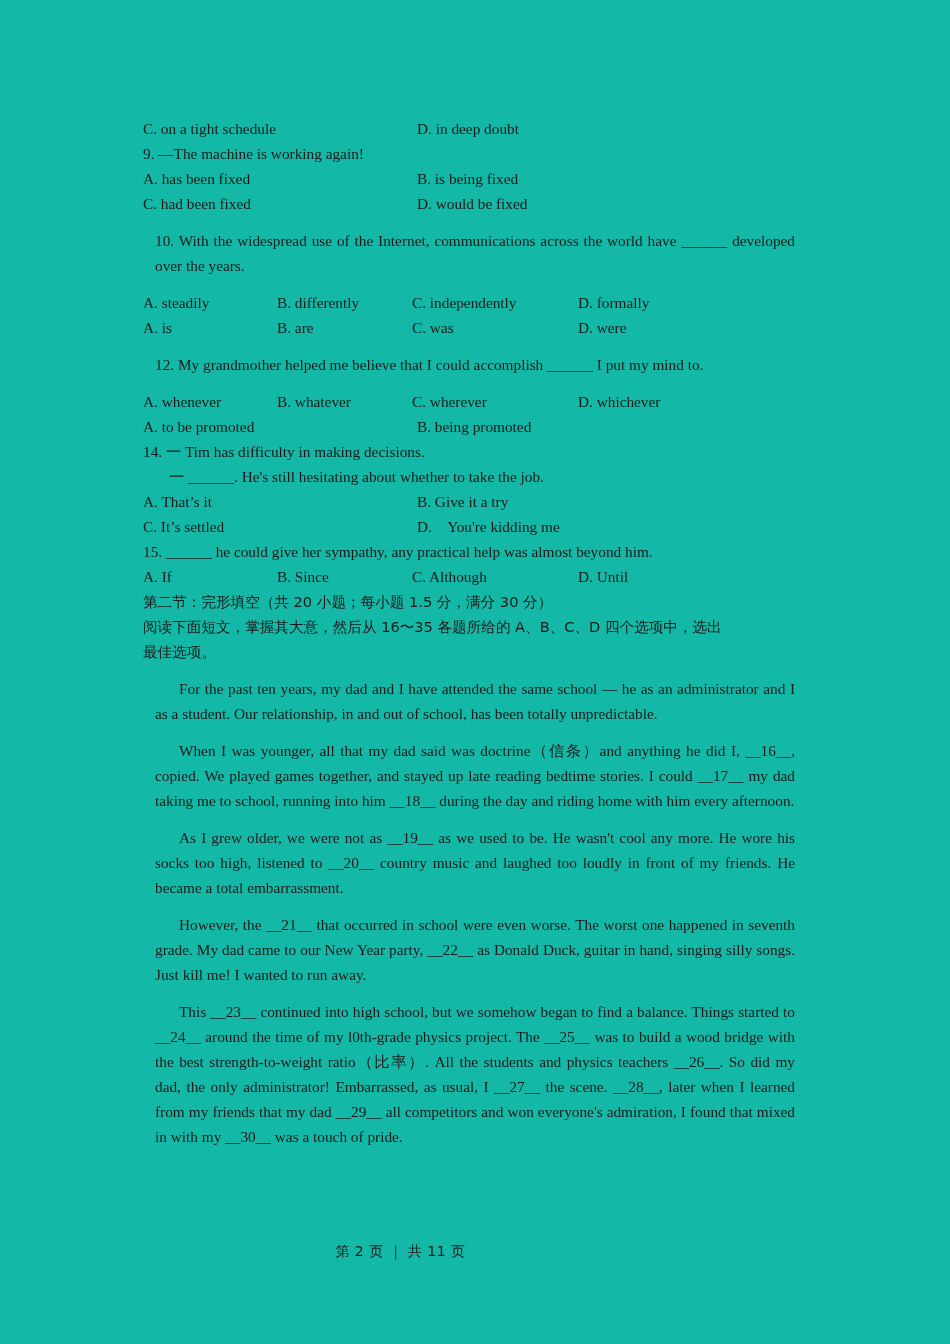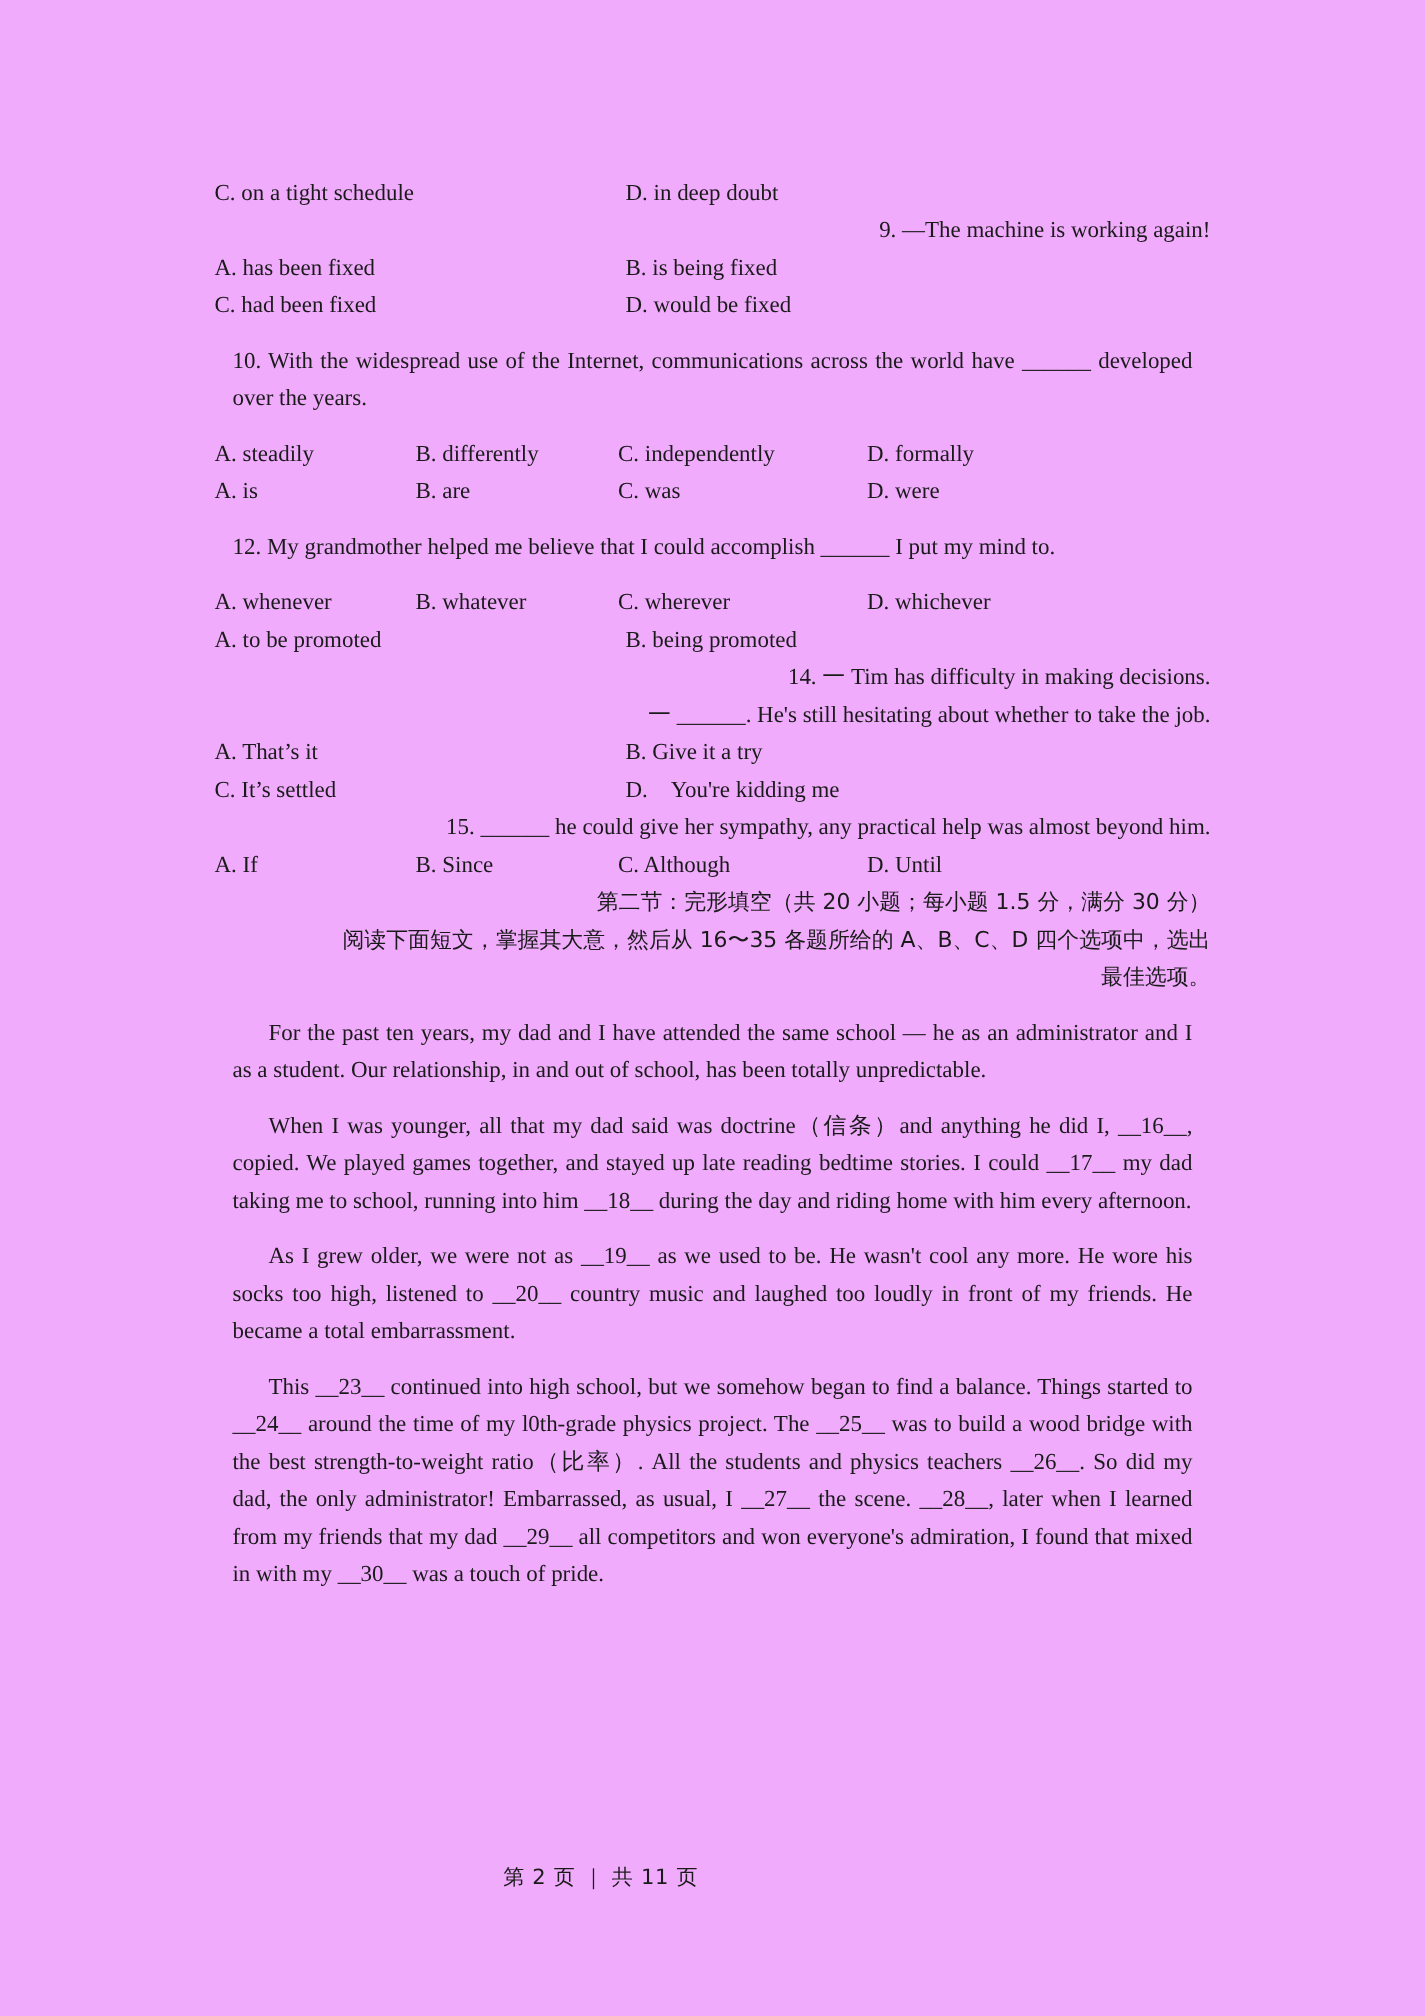--- a/index.html
+++ b/index.html
@@ -13,35 +13,34 @@
     position: relative;
     font-family: "Liberation Serif", "DejaVu Serif", serif;
     color: #1a1a1a;
     overflow: hidden;
   }
   .page {
     position: absolute;
     left: 0; top: 0;
     width: 950px;
     height: 1344px;
-    background: #f0abfc;
+    background: #14b8a6;
   }
   .content {
     position: absolute;
     left: 143px;
     top: 116px;
     width: 664px;
   }
 
   
   .line {
     font-size: 15.3px;
     line-height: 25px;
     white-space: nowrap;
-    text-align: right;
   }
   .para {
     font-size: 15.3px;
     line-height: 25px;
     text-align: justify;
     text-justify: inter-word;
     margin: 12px;
   }
 
   .indent { text-indent: 24px; }
@@ -154,18 +153,19 @@
       <span class="opt c4">D. Until</span>
     </div>
 
     <div class="line cn">第二节：完形填空（共 20 小题；每小题 1.5 分，满分 30 分）</div>
     <div class="line cn">阅读下面短文，掌握其大意，然后从 16〜35 各题所给的 A、B、C、D 四个选项中，选出</div>
     <div class="line cn">最佳选项。</div>
 
     <p class="para indent">For the past ten years, my dad and I have attended the same school — he as an administrator and I as a student. Our relationship, in and out of school, has been totally unpredictable.</p>
     <p class="para indent">When I was younger, all that my dad said was doctrine（信条）and anything he did I, __16__, copied. We played games together, and stayed up late reading bedtime stories. I could __17__ my dad taking me to school, running into him __18__ during the day and riding home with him every afternoon.</p>
     <p class="para indent">As I grew older, we were not as __19__ as we used to be. He wasn't cool any more. He wore his socks too high, listened to __20__ country music and laughed too loudly in front of my friends. He became a total embarrassment.</p>
+    <p class="para indent">However, the __21__ that occurred in school were even worse. The worst one happened in seventh grade. My dad came to our New Year party, __22__ as Donald Duck, guitar in hand, singing silly songs. Just kill me! I wanted to run away.</p>
     <p class="para indent">This __23__ continued into high school, but we somehow began to find a balance. Things started to __24__ around the time of my l0th-grade physics project. The __25__ was to build a wood bridge with the best strength-to-weight ratio（比率）. All the students and physics teachers __26__. So did my dad, the only administrator! Embarrassed, as usual, I __27__ the scene. __28__, later when I learned from my friends that my dad __29__ all competitors and won everyone's admiration, I found that mixed in with my __30__ was a touch of pride.</p>
 
   </div>
 
   <div class="footer">第 2 页 ｜ 共 11 页</div>
 </div>
 
 </body></html>

